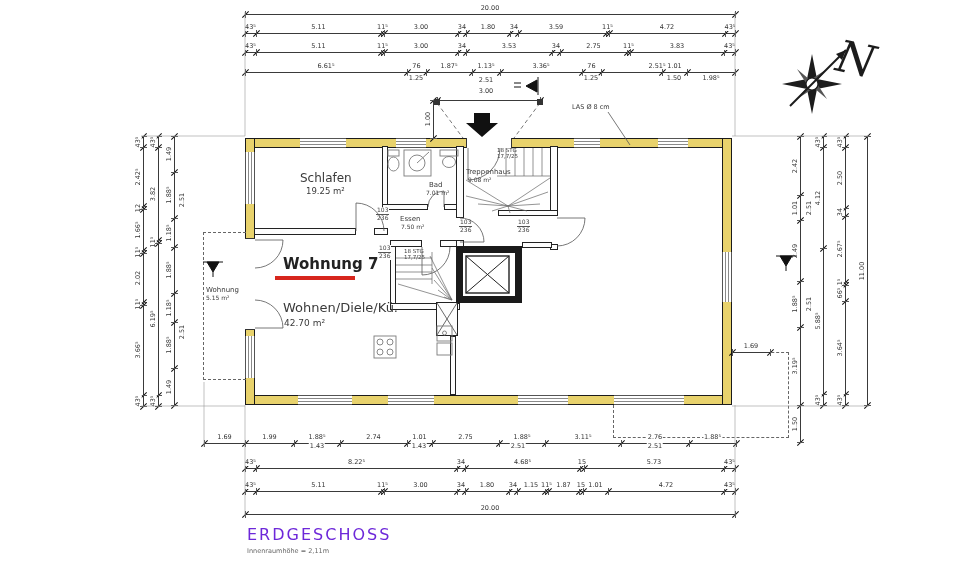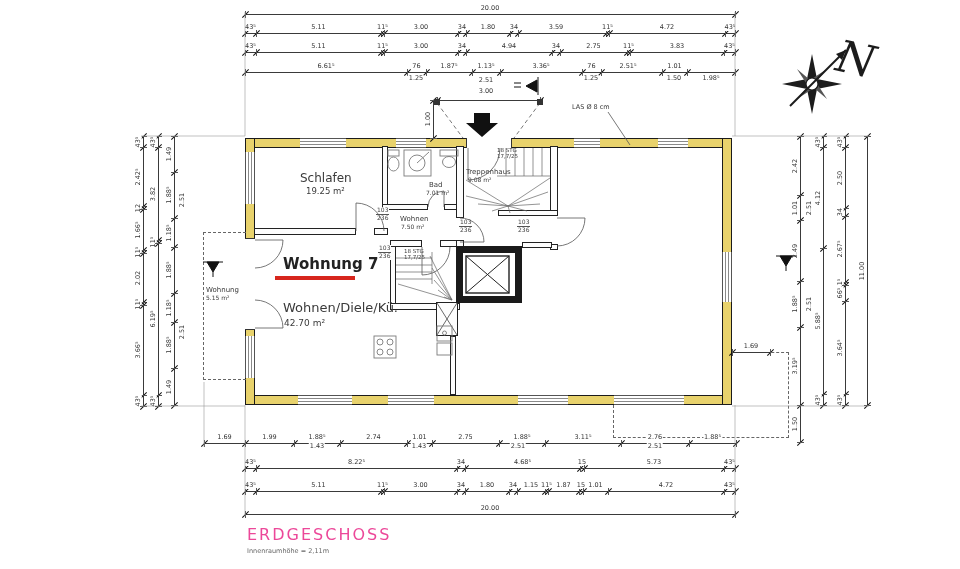--- a/index.html
+++ b/index.html
@@ -21,21 +21,21 @@
   .xline{position:absolute;background:#555;}
   .dim{position:absolute;font-size:6.5px;color:#333;background:#fff;padding:0 1px;
        white-space:nowrap;line-height:1;}
   .lbl{position:absolute;color:#3a3a3a;white-space:nowrap;line-height:1.15;}
   .frac{position:absolute;font-size:6px;color:#444;text-align:center;line-height:1.15;background:#fff;}
   .frac span{display:block;padding:0 1px;}
   .frac .ft{border-bottom:1px solid #555;}
   .underbar{position:absolute;}
   svg.overlay{position:absolute;left:0;top:0;pointer-events:none;}
   .titleblock{position:absolute;left:247px;top:525px;}
-  .tb-name{font-size:16px;letter-spacing:2px;color:#ec4899;}
+  .tb-name{font-size:16px;letter-spacing:2px;color:#6d28d9;}
   .tb-note{font-size:6.5px;color:#666;margin-top:3px;}
 </style>
 </head>
 <body>
 
 <div class="canvas">
 
   <div id="gen">
       <div class="wall" style="position: absolute; left: 245px; top: 138px; width: 487px; height: 10px;"></div>
       <div class="wall" style="position: absolute; left: 245px; top: 395px; width: 487px; height: 10px;"></div>
@@ -131,21 +131,21 @@
       <div class="xline" style="position: absolute; left: 381px; top: 48.5px; width: 1px; height: 7px;"></div>
       <div class="dim" style="position: absolute; left: 382.5px; top: 43px; transform: translateX(-50%);">11⁵</div>
       <div class="tick" style="position: absolute; left: 383.5px; top: 47.5px; width: 1px; height: 9px;"></div>
       <div class="xline" style="position: absolute; left: 384px; top: 48.5px; width: 1px; height: 7px;"></div>
       <div class="dim" style="position: absolute; left: 421px; top: 43px; transform: translateX(-50%);">3.00</div>
       <div class="tick" style="position: absolute; left: 457.5px; top: 47.5px; width: 1px; height: 9px;"></div>
       <div class="xline" style="position: absolute; left: 458px; top: 48.5px; width: 1px; height: 7px;"></div>
       <div class="dim" style="position: absolute; left: 462px; top: 43px; transform: translateX(-50%);">34</div>
       <div class="tick" style="position: absolute; left: 465.5px; top: 47.5px; width: 1px; height: 9px;"></div>
       <div class="xline" style="position: absolute; left: 466px; top: 48.5px; width: 1px; height: 7px;"></div>
-      <div class="dim" style="position: absolute; left: 509px; top: 43px; transform: translateX(-50%);">4.94</div>
+      <div class="dim" style="position: absolute; left: 509px; top: 43px; transform: translateX(-50%);">3.53</div>
       <div class="tick" style="position: absolute; left: 551.5px; top: 47.5px; width: 1px; height: 9px;"></div>
       <div class="xline" style="position: absolute; left: 552px; top: 48.5px; width: 1px; height: 7px;"></div>
       <div class="dim" style="position: absolute; left: 556px; top: 43px; transform: translateX(-50%);">34</div>
       <div class="tick" style="position: absolute; left: 559.5px; top: 47.5px; width: 1px; height: 9px;"></div>
       <div class="xline" style="position: absolute; left: 560px; top: 48.5px; width: 1px; height: 7px;"></div>
       <div class="dim" style="position: absolute; left: 593.5px; top: 43px; transform: translateX(-50%);">2.75</div>
       <div class="tick" style="position: absolute; left: 626.5px; top: 47.5px; width: 1px; height: 9px;"></div>
       <div class="xline" style="position: absolute; left: 627px; top: 48.5px; width: 1px; height: 7px;"></div>
       <div class="dim" style="position: absolute; left: 628.5px; top: 43px; transform: translateX(-50%);">11⁵</div>
       <div class="tick" style="position: absolute; left: 629.5px; top: 47.5px; width: 1px; height: 9px;"></div>
@@ -170,21 +170,21 @@
       <div class="xline" style="position: absolute; left: 472px; top: 68.5px; width: 1px; height: 7px;"></div>
       <div class="dim" style="position: absolute; left: 486px; top: 63px; transform: translateX(-50%);">1.13⁵</div>
       <div class="tick" style="position: absolute; left: 499.5px; top: 67.5px; width: 1px; height: 9px;"></div>
       <div class="xline" style="position: absolute; left: 500px; top: 68.5px; width: 1px; height: 7px;"></div>
       <div class="dim" style="position: absolute; left: 541px; top: 63px; transform: translateX(-50%);">3.36⁵</div>
       <div class="tick" style="position: absolute; left: 581.5px; top: 67.5px; width: 1px; height: 9px;"></div>
       <div class="xline" style="position: absolute; left: 582px; top: 68.5px; width: 1px; height: 7px;"></div>
       <div class="dim" style="position: absolute; left: 591.5px; top: 63px; transform: translateX(-50%);">76</div>
       <div class="tick" style="position: absolute; left: 600.5px; top: 67.5px; width: 1px; height: 9px;"></div>
       <div class="xline" style="position: absolute; left: 601px; top: 68.5px; width: 1px; height: 7px;"></div>
-      <div class="dim" style="position: absolute; left: 628px; top: 63px; transform: translateX(-50%);">2.51⁵</div>
+      <div class="dim" style="position: absolute; left: 657px; top: 63px; transform: translateX(-50%);">2.51⁵</div>
       <div class="tick" style="position: absolute; left: 661.5px; top: 67.5px; width: 1px; height: 9px;"></div>
       <div class="xline" style="position: absolute; left: 662px; top: 68.5px; width: 1px; height: 7px;"></div>
       <div class="dim" style="position: absolute; left: 674.5px; top: 63px; transform: translateX(-50%);">1.01</div>
       <div class="tick" style="position: absolute; left: 686.5px; top: 67.5px; width: 1px; height: 9px;"></div>
       <div class="xline" style="position: absolute; left: 687px; top: 68.5px; width: 1px; height: 7px;"></div>
       <div class="dim" style="position: absolute; left: 711px; top: 75px; transform: translateX(-50%);">1.98⁵</div>
       <div class="tick" style="position: absolute; left: 734.5px; top: 67.5px; width: 1px; height: 9px;"></div>
       <div class="xline" style="position: absolute; left: 735px; top: 68.5px; width: 1px; height: 7px;"></div>
       <div class="bline" style="position: absolute; left: 437px; top: 100px; width: 103px; height: 1px;"></div>
       <div class="tick" style="position: absolute; left: 436.5px; top: 95.5px; width: 1px; height: 9px;"></div>
@@ -464,21 +464,21 @@
       <div class="dim" style="position: absolute; left: 182px; top: 200px; transform: translate(-50%, -50%) rotate(-90deg);">2.51</div>
       <div class="dim" style="position: absolute; left: 182px; top: 332px; transform: translate(-50%, -50%) rotate(-90deg);">2.51</div>
       <div class="dim" style="position: absolute; left: 809px; top: 208px; transform: translate(-50%, -50%) rotate(-90deg);">2.51</div>
       <div class="dim" style="position: absolute; left: 809px; top: 304px; transform: translate(-50%, -50%) rotate(-90deg);">2.51</div>
       <div class="lbl" style="position: absolute; font-size: 12px; left: 300px; top: 172px;">Schlafen</div>
       <div class="lbl" style="position: absolute; font-size: 8.5px; left: 306px; top: 187px;">19.25 m²</div>
       <div class="lbl" style="position: absolute; font-size: 7px; left: 429px; top: 181px;">Bad</div>
       <div class="lbl" style="position: absolute; font-size: 6px; left: 426px; top: 190px;">7.01 m²</div>
       <div class="lbl" style="position: absolute; font-size: 7px; left: 466px; top: 168px;">Treppenhaus</div>
       <div class="lbl" style="position: absolute; font-size: 6px; left: 468px; top: 177px;">9.08 m²</div>
-      <div class="lbl" style="position: absolute; font-size: 7px; left: 400px; top: 215px;">Wohnen</div>
+      <div class="lbl" style="position: absolute; font-size: 7px; left: 400px; top: 215px;">Essen</div>
       <div class="lbl" style="position: absolute; font-size: 6px; left: 401px; top: 224px;">7.50 m²</div>
       <div class="lbl" style="position: absolute; font-size: 13px; left: 283px; top: 301px;">Wohnen/Diele/Kü.</div>
       <div class="lbl" style="position: absolute; font-size: 9px; left: 284px; top: 318px;">42.70 m²</div>
       <div class="lbl" style="position: absolute; font-size: 7px; left: 206px; top: 286px;">Wohnung</div>
       <div class="lbl" style="position: absolute; font-size: 6px; left: 206px; top: 295px;">5.15 m²</div>
       <div class="lbl" style="position: absolute; font-size: 15px; font-weight: bold; color: rgb(34, 34, 34); left: 283px; top: 256px;">Wohnung 7</div>
       <div class="underbar" style="position: absolute; left: 275px; top: 276px; width: 80px; height: 4px; background: rgb(215, 38, 29);"></div>
       <div class="lbl" style="position: absolute; font-size: 6.5px; left: 572px; top: 104px;">LAS Ø 8 cm</div>
       <div class="lbl" style="position: absolute; font-size: 5.5px; left: 497px; top: 147px;">
         <div>18 STG</div>

